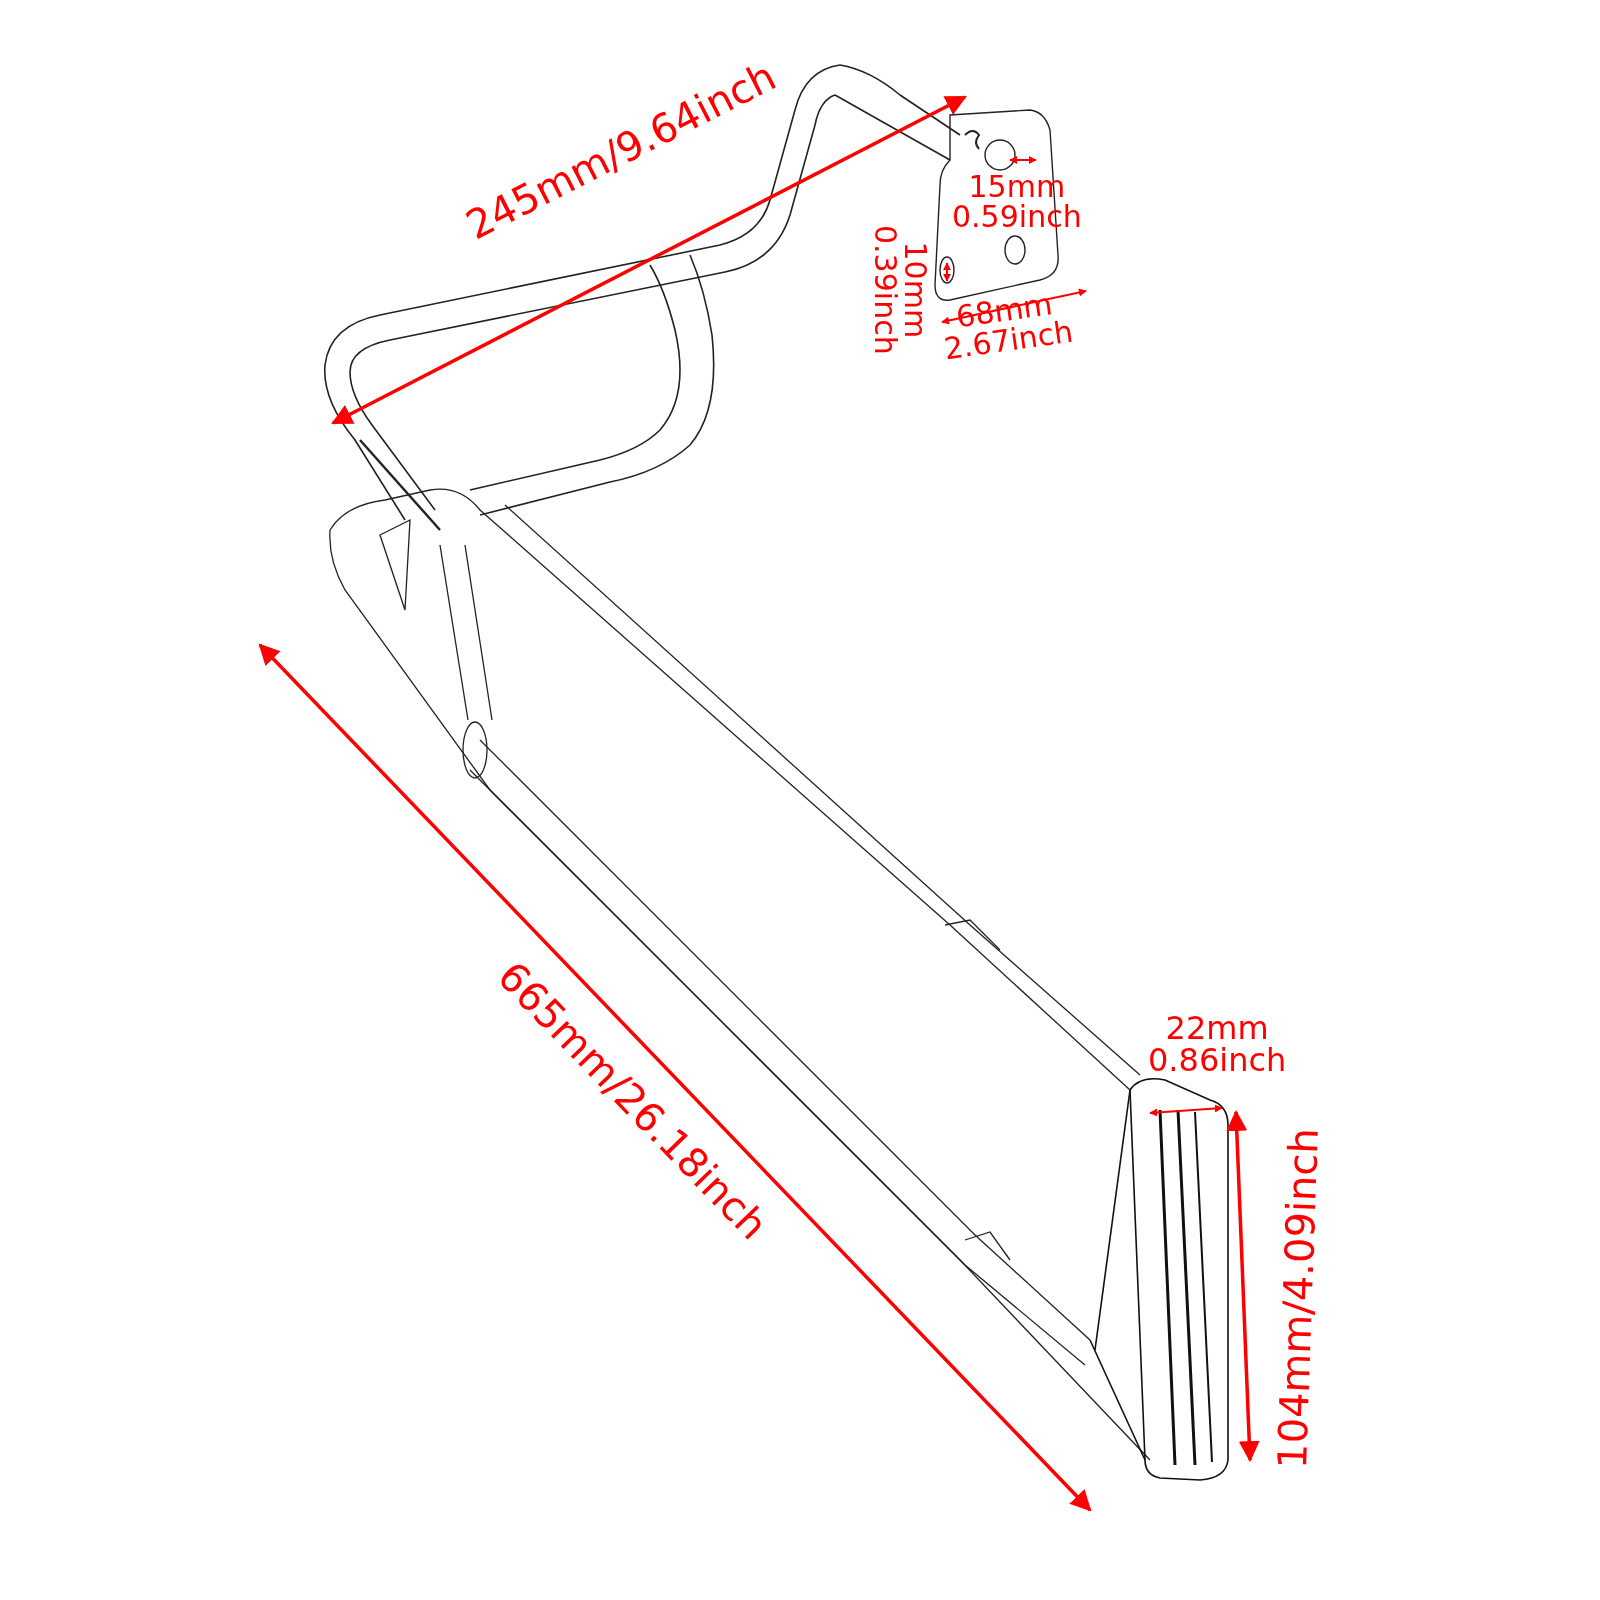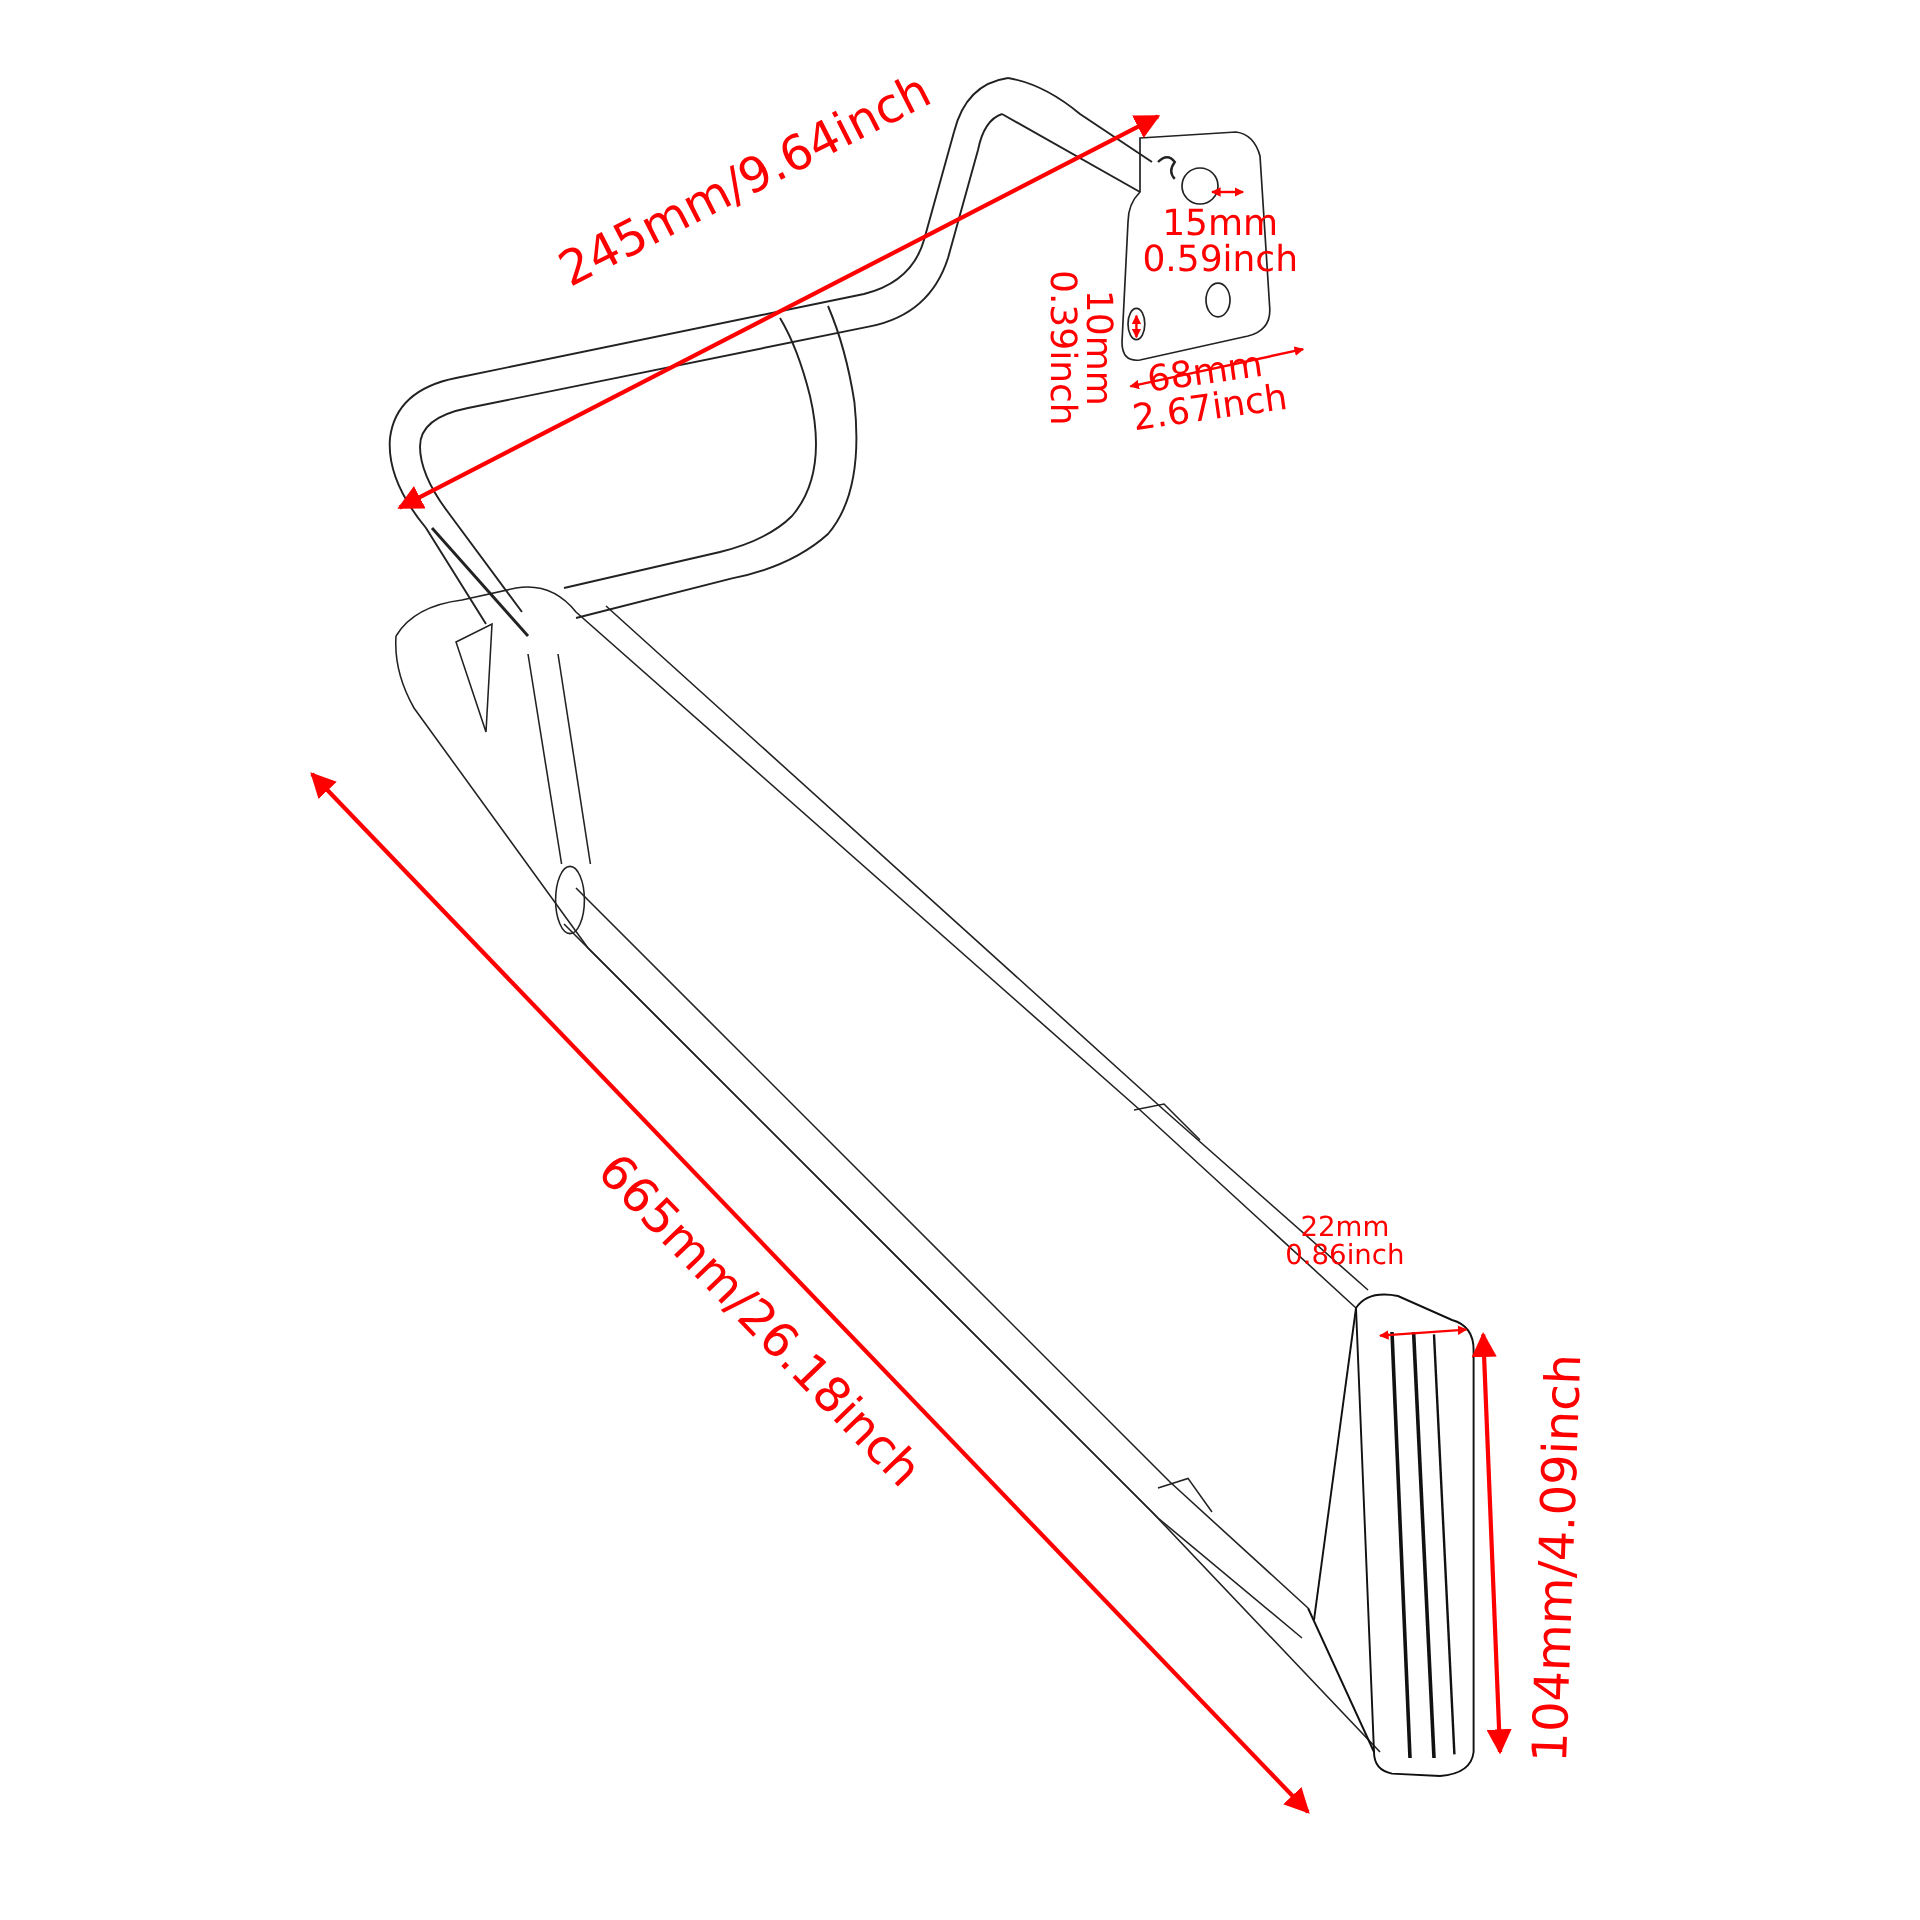--- a/index.html
+++ b/index.html
@@ -88,19 +88,19 @@
     </div>
   </div>
 
   <div class="dim-label stack" style="left:938px;top:305px;font-size:30px;transform:rotate(-8deg);transform-origin:left top;">
     <span>68mm</span>
     <span>2.67inch</span>
   </div>
 
   <div class="dim-label" style="left:520px;top:955px;font-size:40px;transform:rotate(46deg);transform-origin:left top;">665mm/26.18inch</div>
 
-  <div class="dim-label stack" style="left:1071px;top:1012px;font-size:23px;">
+  <div class="dim-label stack" style="left:1148px;top:1012px;font-size:32px;">
     <span>22mm</span>
     <span>0.86inch</span>
   </div>
 
   <div class="dim-label" style="left:1272px;top:1468px;font-size:40px;transform:rotate(-88deg);transform-origin:left top;">104mm/4.09inch</div>
 </div>
 
 </body></html>

